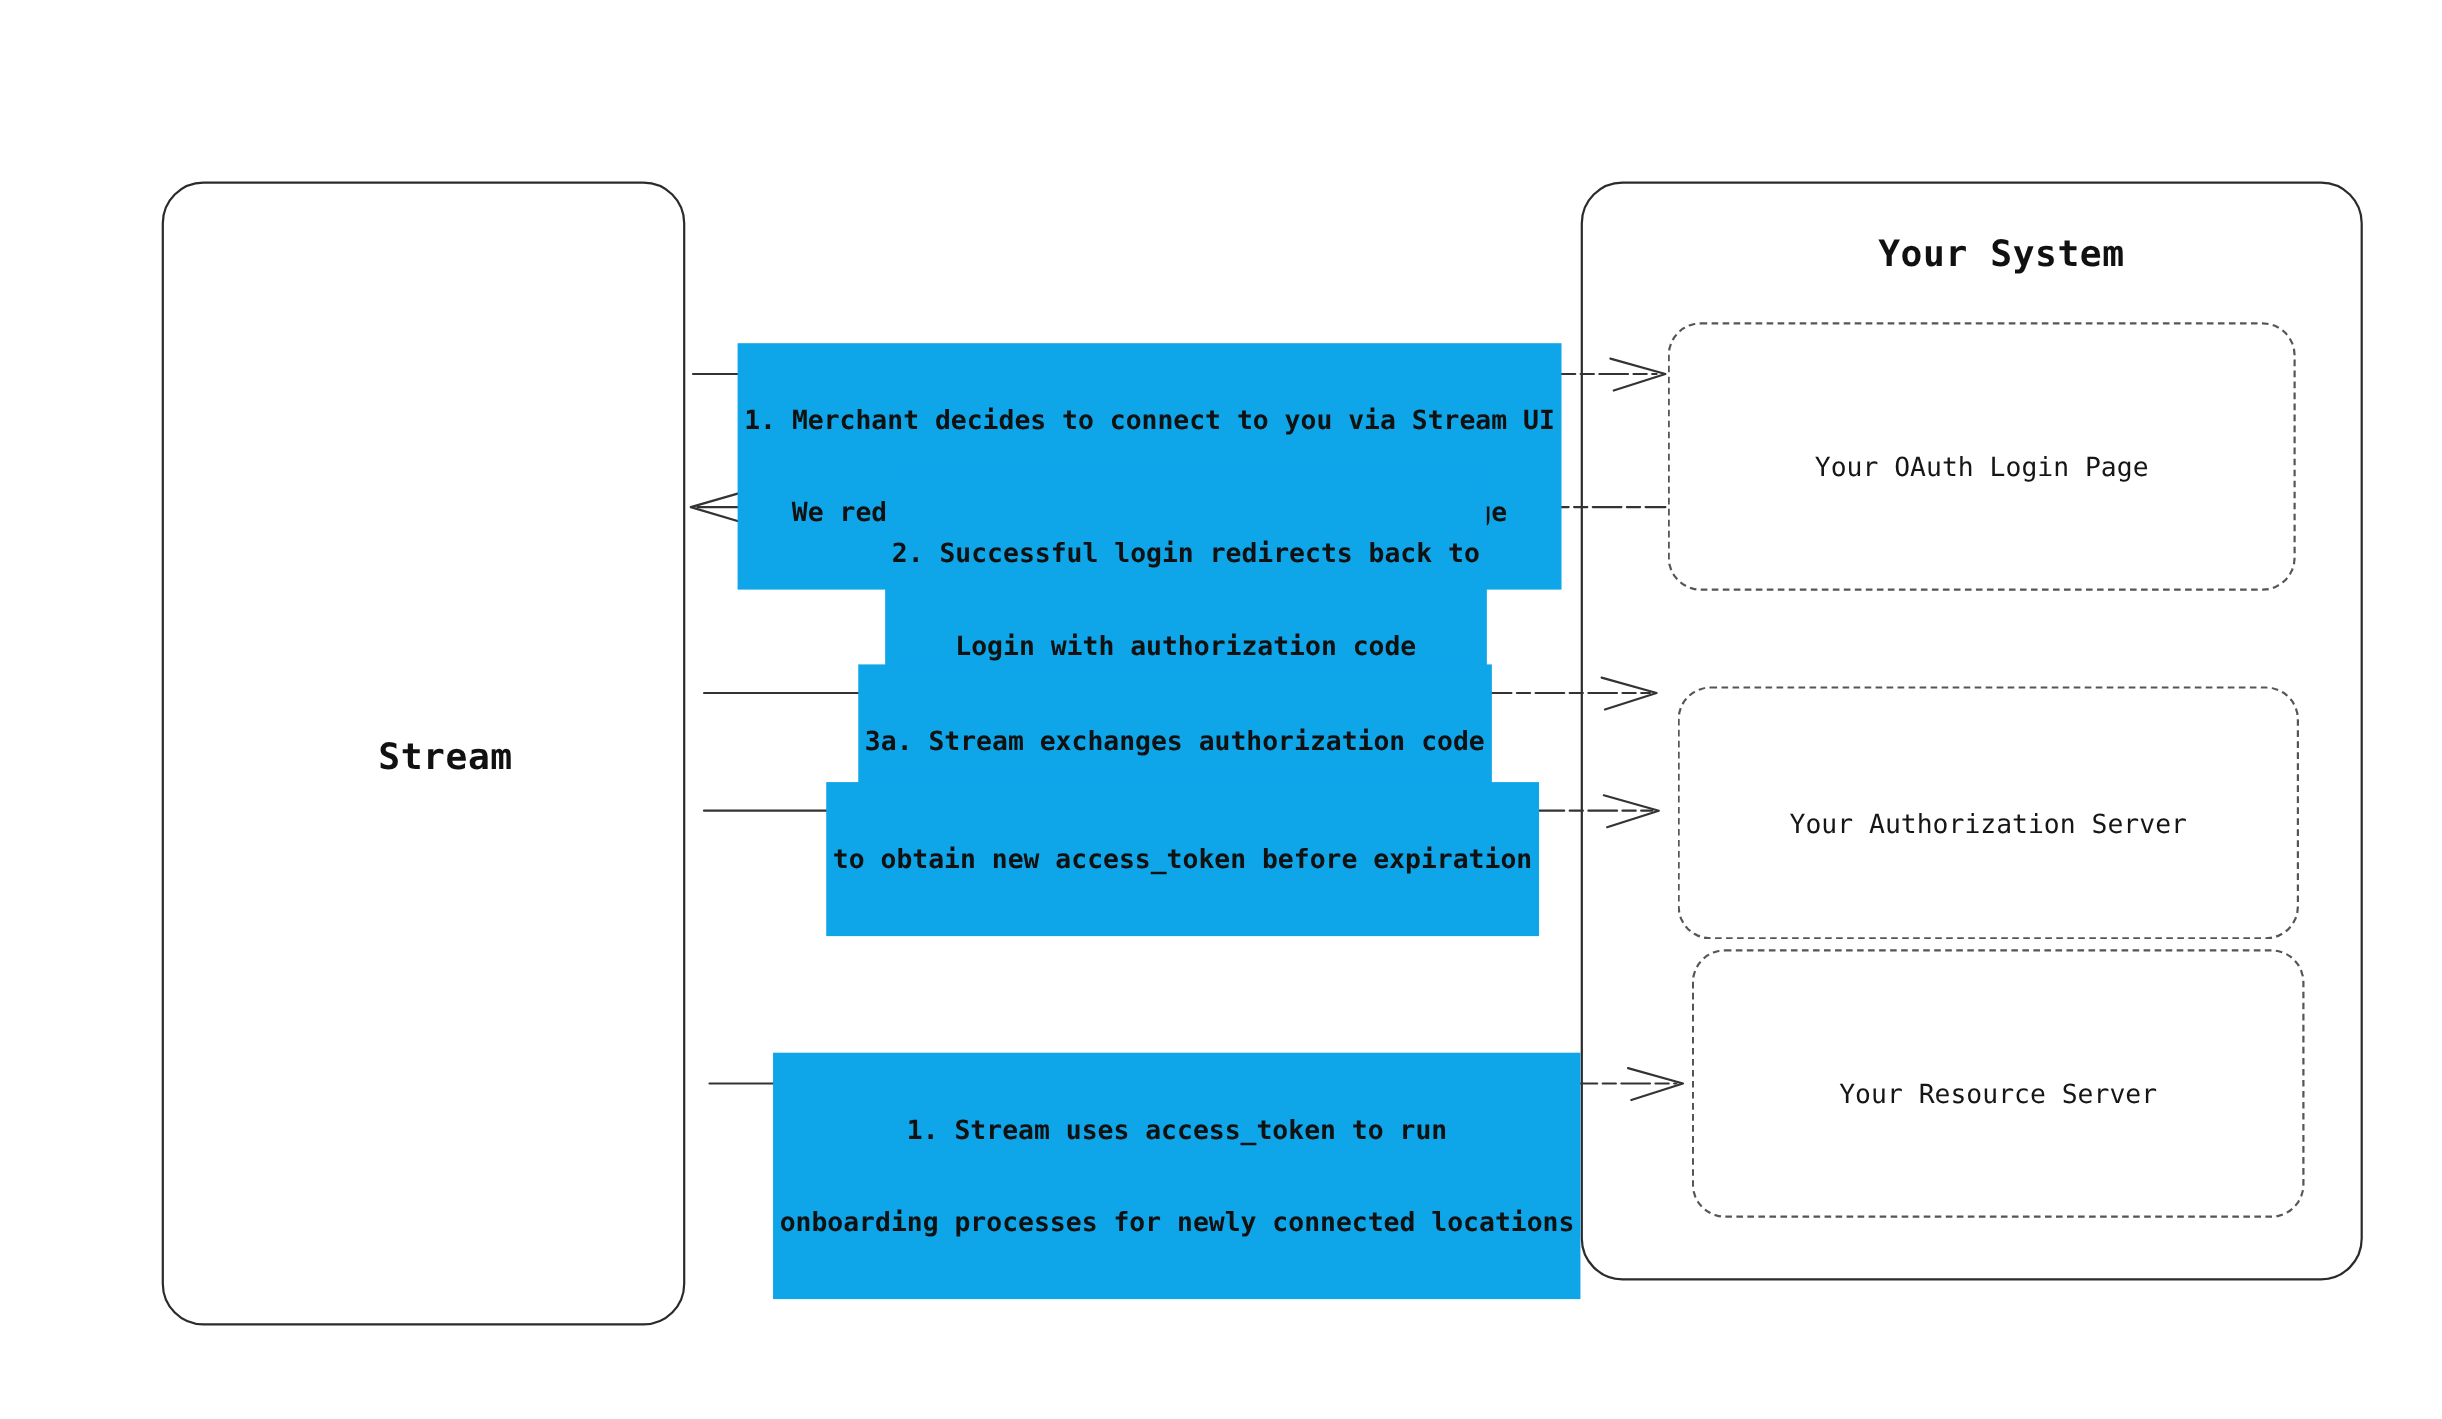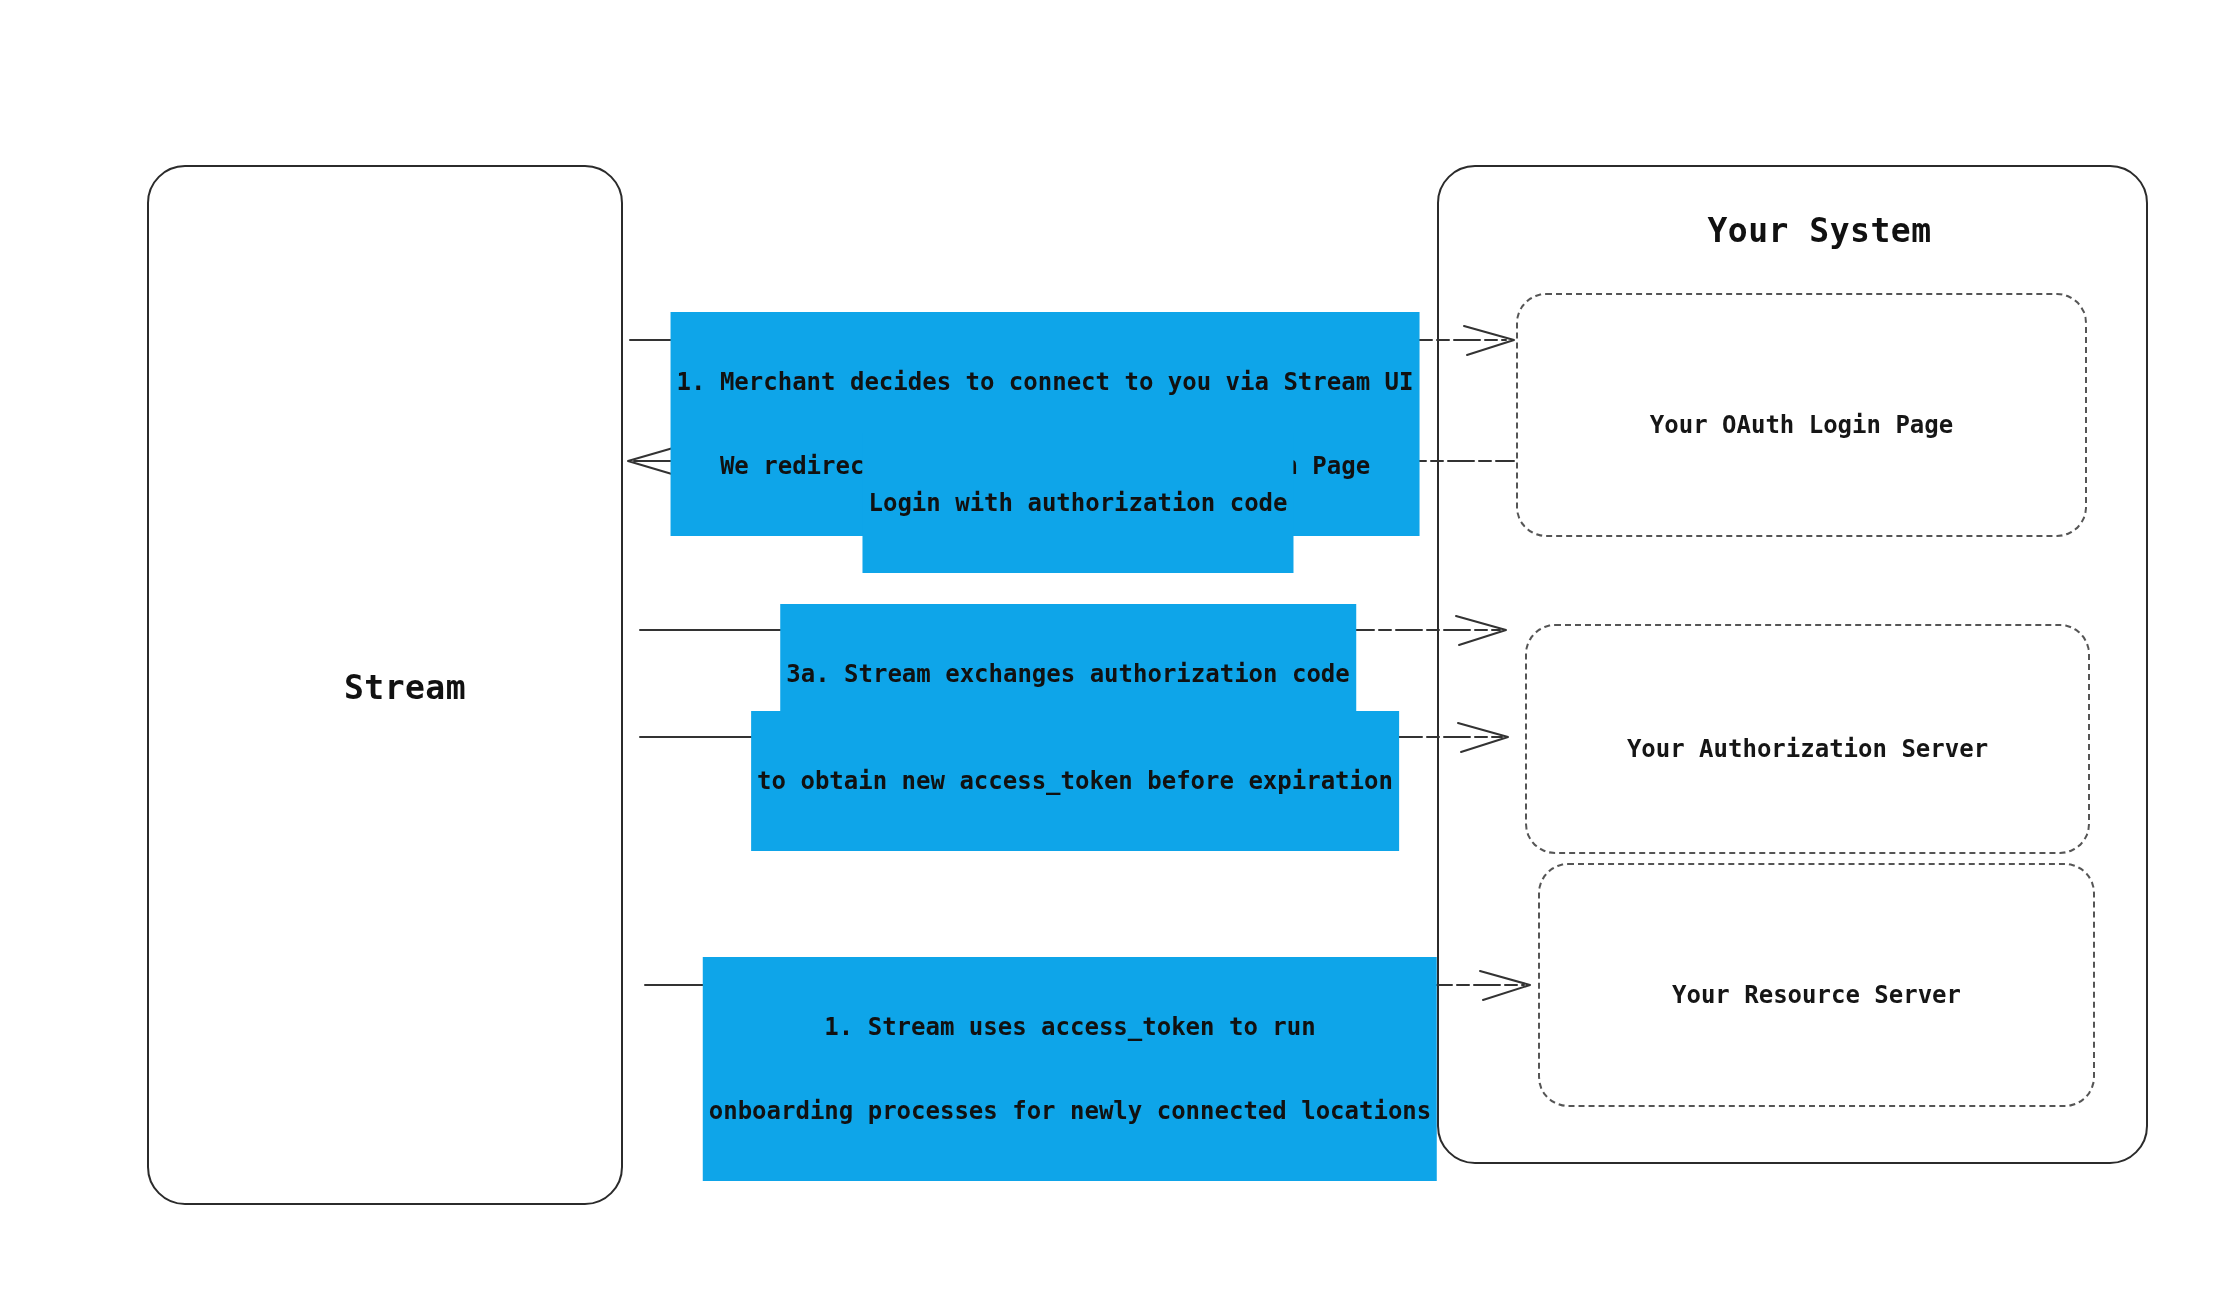--- a/index.html
+++ b/index.html
@@ -39,21 +39,21 @@
     border-radius: 30px;
     background: #ffffff;
     box-sizing: border-box;
     z-index: 2;
     display: flex;
     align-items: center;
     justify-content: center;
   }
   .inner-label {
     font-size: 24px;
-    font-weight: bold;
+    font-weight: normal;
     color: #161616;
     white-space: pre;
     text-align: center;
     margin-top: 20px;
   }
   .msg {
     position: absolute;
     transform: translateX(-50%);
     background: #0ea5e9;
     padding: 0 6px;
@@ -133,20 +133,21 @@
       <line class="dashed" x1="1426" y1="985" x2="1524" y2="985"></line>
       <polyline points="1480,971 1530,985 1483,1000"></polyline>
     </g>
   </svg>
 
   <div class="msg" style="left:1045px; top:312px;">
     <div>1. Merchant decides to connect to you via Stream UI</div>
     <div>We redirect merchant to your OAuth Login Page</div>
   </div>
   <div class="msg" style="left:1078px; top:433px;">
+    <div>2. Successful login redirects back to</div>
     <div>Login with authorization code</div>
   </div>
   <div class="msg" style="left:1068px; top:604px;">
     <div>3a. Stream exchanges authorization code</div>
     <div>for access_token and refresh_token</div>
   </div>
   <div class="msg" style="left:1075px; top:711px;">
     <div>to obtain new access_token before expiration</div>
   </div>
   <div class="msg" style="left:1070px; top:957px;">

